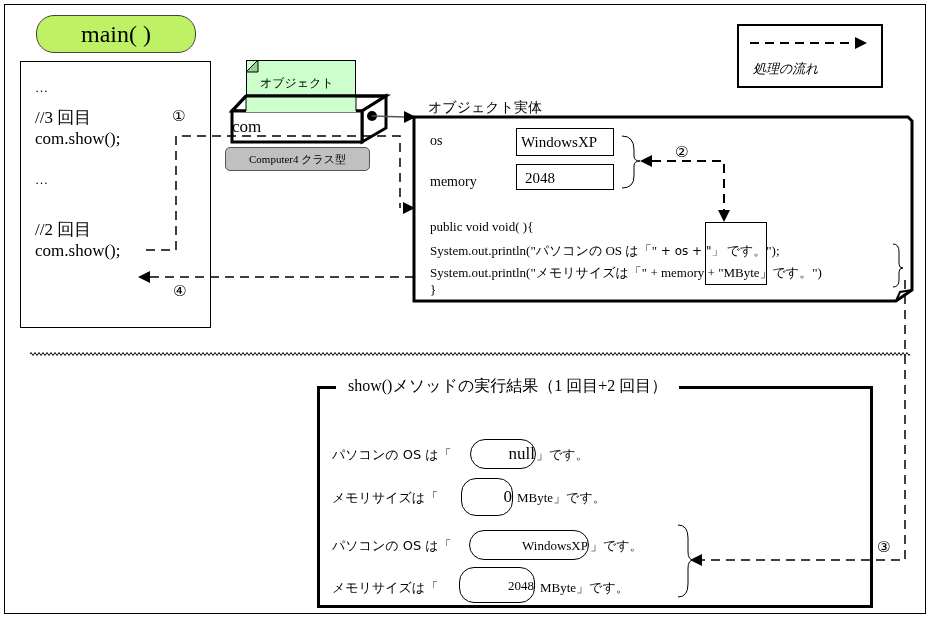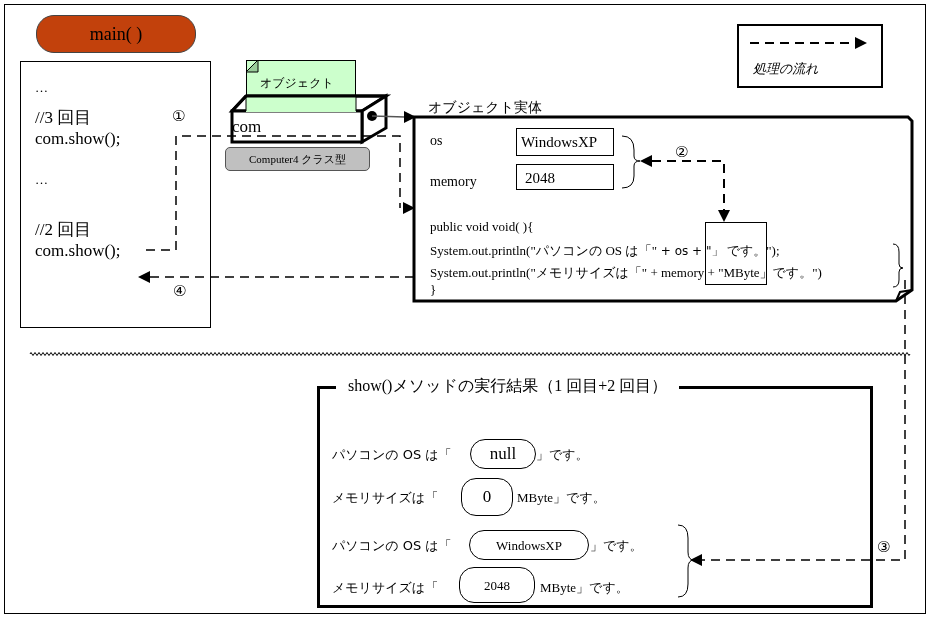--- a/index.html
+++ b/index.html
@@ -3,40 +3,40 @@
 <meta charset="utf-8">
 <style>
   html, body { margin: 0; padding: 0; background: #ffffff; }
   body { width: 932px; height: 620px; position: relative; overflow: hidden;
          font-family: "DejaVu Serif", "Liberation Serif", serif; color: #000; }
   .abs { position: absolute; }
   .serif { font-family: "Liberation Serif", "DejaVu Serif", serif; }
   .sans { font-family: "DejaVu Sans", "Liberation Sans", sans-serif; }
   #frame { position: absolute; left: 4px; top: 4px; width: 922px; height: 610px; border: 1px solid #000; box-sizing: border-box; }
   #main-pill { left: 36px; top: 15px; width: 158px; height: 36px; border: 1px solid #444; border-radius: 18px;
-               background: #c2410c; text-align: center; line-height: 36px; font-size: 18px; }
+               background: #bef264; text-align: center; line-height: 36px; font-size: 24px; }
   #main-box { left: 20px; top: 61px; width: 191px; height: 267px; border: 1px solid #000; box-sizing: border-box; }
   .main-line { position: absolute; left: 14px; font-size: 17px; white-space: nowrap; }
   .circ { position: absolute; font-size: 15px; font-family: "DejaVu Sans", sans-serif; }
   #legend-box { left: 737px; top: 24px; width: 146px; height: 64px; border: 2px solid #000; box-sizing: border-box; }
   #legend-label { position: absolute; left: 14px; top: 34px; font-size: 13px; font-style: italic; }
   #note { left: 246px; top: 60px; width: 110px; height: 52px; background: #ccffcc; border: 1px solid #000; box-sizing: border-box; }
   .note-line { position: absolute; left: 13px; font-size: 12px; white-space: nowrap; }
   #com-label { left: 232px; top: 111px; width: 130px; height: 31px; text-align: left; line-height: 31px; font-size: 17px; }
   #class-pill { left: 225px; top: 147px; width: 145px; height: 24px; background: #c0c0c0; border: 1px solid #555;
                 border-radius: 5px; box-sizing: border-box; text-align: center; line-height: 22px; font-size: 11px; }
   #obj-title { left: 428px; top: 99px; font-size: 14px; }
   .obj-field { position: absolute; font-size: 14px; }
   .val-box { position: absolute; border: 1px solid #000; box-sizing: border-box; font-size: 15px; padding-left: 4px; background: #fff; }
   .code { position: absolute; font-size: 13px; white-space: nowrap; left: 430px; }
   .code-box { position: absolute; border: 1px solid #000; box-sizing: border-box; }
   #result-box { left: 317px; top: 386px; width: 556px; height: 222px; border: 3px solid #000; box-sizing: border-box; }
   #result-title { left: 336px; top: 376px; background: #fff; padding: 0 12px; font-size: 16px; white-space: nowrap; }
   .res-line { position: absolute; font-size: 13px; white-space: nowrap; }
-  .res-box { position: absolute; border: 1px solid #000; border-radius: 15px; box-sizing: border-box; text-align: center; background: #fff; }
+  .res-box { position: absolute; border: 1px solid #000; border-radius: 15px; box-sizing: border-box; text-align: right; background: #fff; }
   svg { position: absolute; left: 0; top: 0; overflow: visible; }
 </style>
 </head>
 <body>
 
 <div id="frame"></div>
 
 <div id="main-pill" class="abs serif">main( )</div>
 
 <div id="main-box" class="abs serif">

